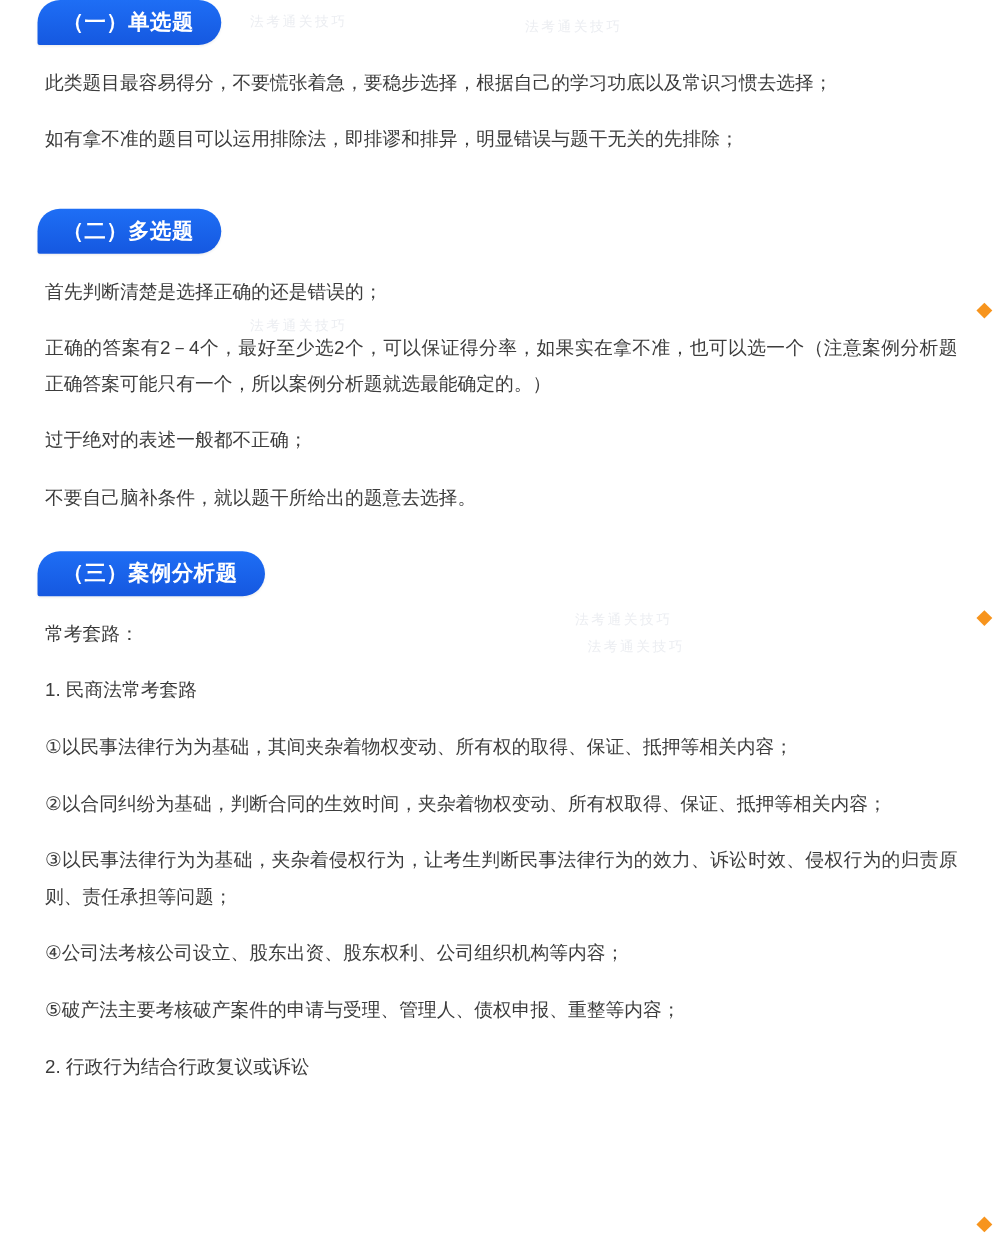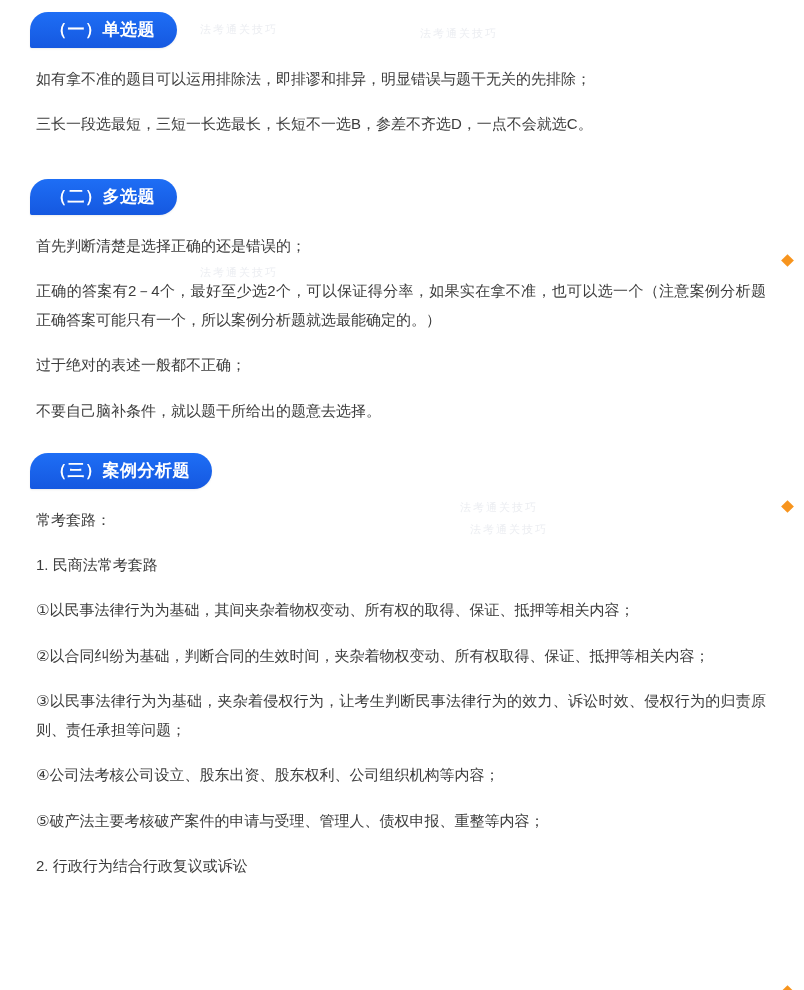--- a/index.html
+++ b/index.html
@@ -39,21 +39,21 @@
     padding: 9px 22px 10px 20px;
     border-radius: 22px 22px 22px 2px;
     letter-spacing: 0.5px;
     line-height: 1;
     box-shadow: 0 1px 2px rgba(0,0,0,0.08);
   }
   .heading-wrap {
     margin: 0;
     padding: 0;
   }
-  .hw-1 { margin-top: 12px; }
+  .hw-1 { margin-top: 0; }
   .hw-2 { margin-top: 40px; }
   .hw-3 { margin-top: 28px; }
   p.para {
     font-size: 15px;
     line-height: 1.95;
     color: #3c3c3c;
     margin: 16px 0 0 0;
     padding: 0 8px 0 6px;
     text-align: justify;
   }
@@ -80,22 +80,22 @@
   <span class="faint-mark" style="left:200px; top:10px;">法考通关技巧</span>
   <span class="faint-mark" style="left:420px; top:14px;">法考通关技巧</span>
   <span class="faint-mark" style="left:200px; top:253px;">法考通关技巧</span>
   <span class="faint-mark" style="left:460px; top:488px;">法考通关技巧</span>
   <span class="faint-mark" style="left:470px; top:510px;">法考通关技巧</span>
 
   <div class="heading-wrap hw-1">
     <span class="section-heading">（一）单选题</span>
   </div>
   <div class="body-block">
+    <p class="para">此类题目最容易得分，不要慌张着急，要稳步选择，根据自己的学习功底以及常识习惯去选择；</p>
     <p class="para">如有拿不准的题目可以运用排除法，即排谬和排异，明显错误与题干无关的先排除；</p>
-    <p class="para">三长一段选最短，三短一长选最长，长短不一选B，参差不齐选D，一点不会就选C。</p>
   </div>
 
   <div class="heading-wrap hw-2">
     <span class="section-heading">（二）多选题</span>
   </div>
   <div class="body-block">
     <p class="para">首先判断清楚是选择正确的还是错误的；</p>
     <p class="para">正确的答案有2－4个，最好至少选2个，可以保证得分率，如果实在拿不准，也可以选一个（注意案例分析题正确答案可能只有一个，所以案例分析题就选最能确定的。）</p>
     <p class="para">过于绝对的表述一般都不正确；</p>
     <p class="para tight">不要自己脑补条件，就以题干所给出的题意去选择。</p>

